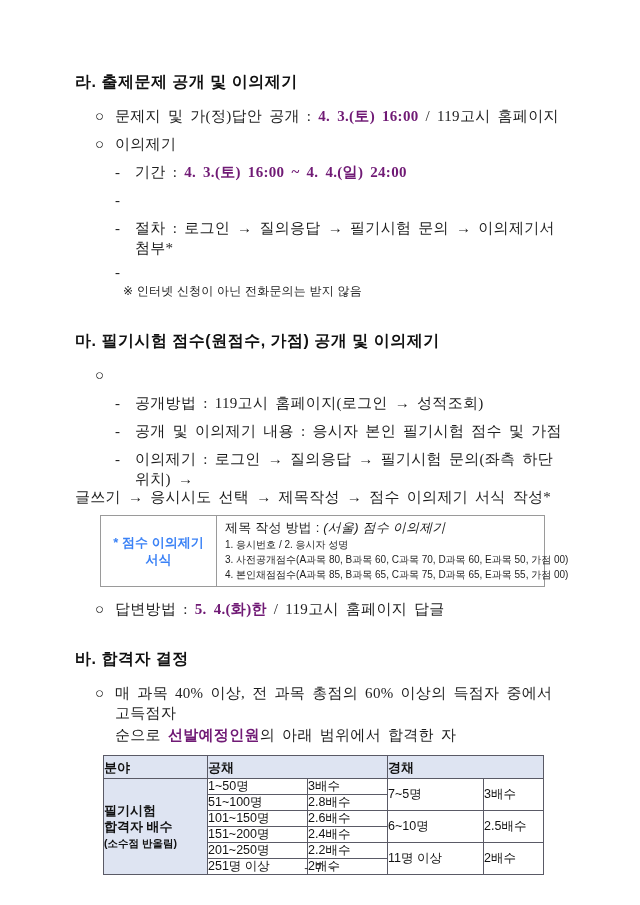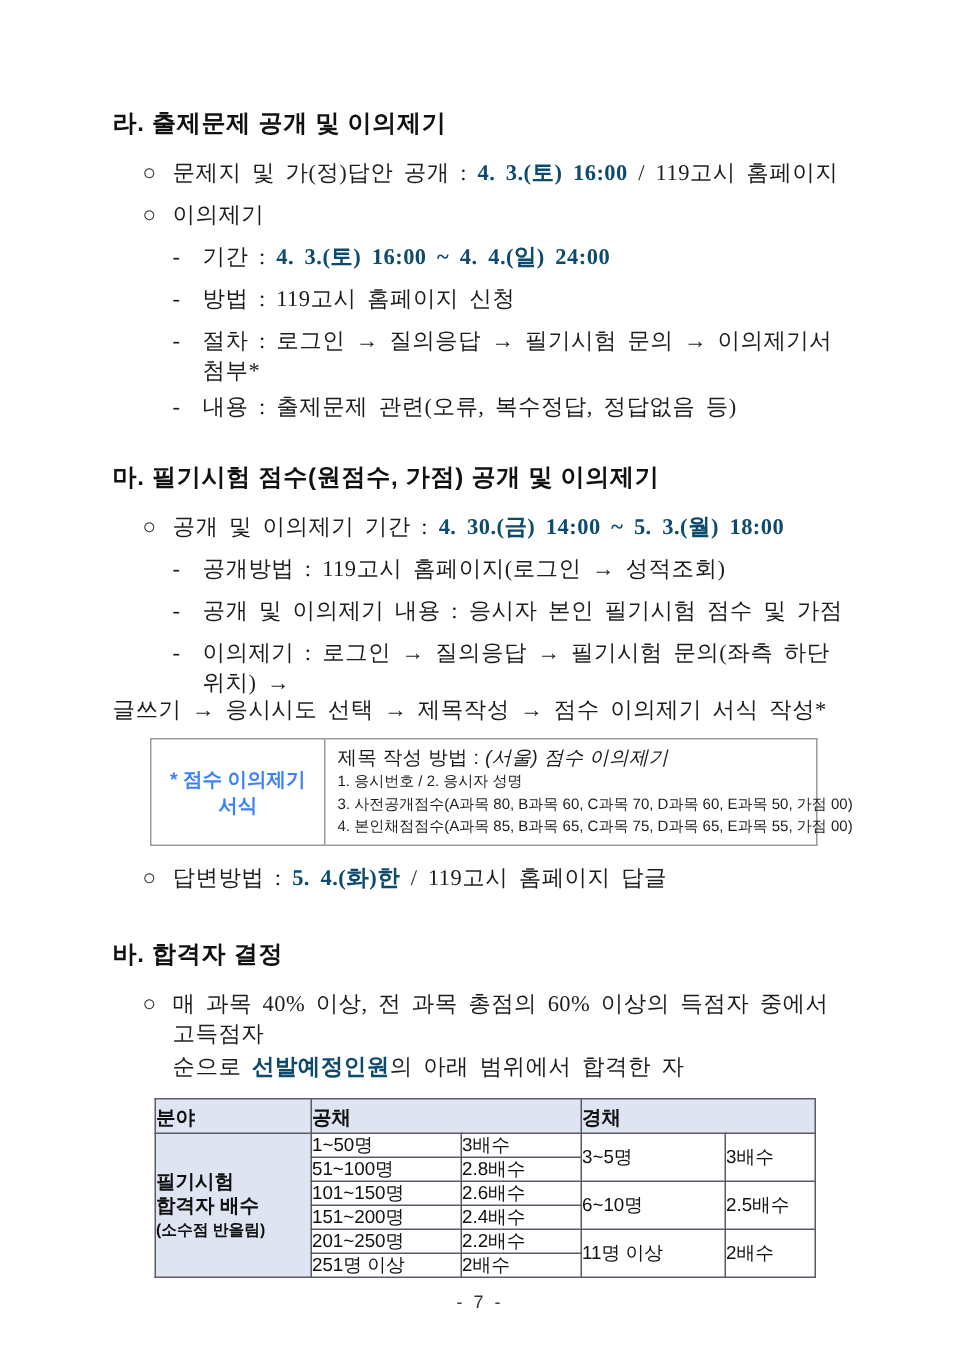--- a/index.html
+++ b/index.html
@@ -18,21 +18,21 @@
     word-spacing:3px;letter-spacing:0.3px;}
   .line .bullet{flex:0 0 20px;}
   .indent1{margin-left:20px;}
   .indent2{margin-left:40px;}
   .note{
     font-family:"Liberation Sans","DejaVu Sans",sans-serif;
     font-size:12px;line-height:15px;color:#222;
     margin:-2px 0 10px 52px;letter-spacing:0.2px;
   }
   .cont-line{margin-top:-4px;text-align:center;}
-  b{color:#0c4a6e;}
+  b{color:#701a75;}
   .gap-lg{height:22px;}
 
   
   table{border-collapse:collapse;}
   .form-table{
     margin:4px 0 12px 25px;width:445px;table-layout:fixed;
     font-family:"Liberation Sans","DejaVu Sans",sans-serif;
   }
   .form-table td{border:1px solid #9a9a9a;vertical-align:middle;}
   .form-label{
@@ -90,42 +90,40 @@
     <span>이의제기</span>
   </div>
 
   <div class="line indent2">
     <span class="bullet">-</span>
     <span><span>기간 : </span><b>4. 3.(토) 16:00 ~ 4. 4.(일) 24:00</b></span>
   </div>
 
   <div class="line indent2">
     <span class="bullet">-</span>
-    <span>방법 : 119고시 홈페이지 신청</span>
   </div>
 
   <div class="line indent2" style="margin-bottom:4px;">
     <span class="bullet">-</span>
     <span>절차 : 로그인 → 질의응답 → 필기시험 문의 → 이의제기서 첨부*</span>
   </div>
 
 
   <div class="line indent2" style="margin-bottom:4px;">
     <span class="bullet">-</span>
-    <span>내용 : 출제문제 관련(오류, 복수정답, 정답없음 등)</span>
-  </div>
-
+  </div>
+
+  <div class="note" style="margin-left:48px;">※ 인터넷 신청이 아닌 전화문의는 받지 않음</div>
 
   <div class="gap-lg"></div>
 
   <h2 class="sec-title">마. 필기시험 점수(원점수, 가점) 공개 및 이의제기</h2>
 
   <div class="line indent1">
     <span class="bullet">○</span>
-    <span><span>공개 및 이의제기 기간 : </span><b>4. 30.(금) 14:00 ~ 5. 3.(월) 18:00</b></span>
   </div>
 
   <div class="line indent2">
     <span class="bullet">-</span>
     <span>공개방법 : 119고시 홈페이지(로그인 → 성적조회)</span>
   </div>
 
   <div class="line indent2">
     <span class="bullet">-</span>
     <span>공개 및 이의제기 내용 : 응시자 본인 필기시험 점수 및 가점</span>
@@ -190,21 +188,21 @@
     </thead>
     <tbody>
       <tr>
         <td rowspan="6" class="label-cell">
           <div>필기시험</div>
           <div>합격자 배수</div>
           <div class="small">(소수점 반올림)</div>
         </td>
         <td>1~50명</td>
         <td>3배수</td>
-        <td rowspan="2">3~5명</td>
+        <td rowspan="2">7~5명</td>
         <td rowspan="2">3배수</td>
       </tr>
       <tr>
         <td>51~100명</td>
         <td>2.8배수</td>
       </tr>
       <tr>
         <td>101~150명</td>
         <td>2.6배수</td>
         <td rowspan="2">6~10명</td>

